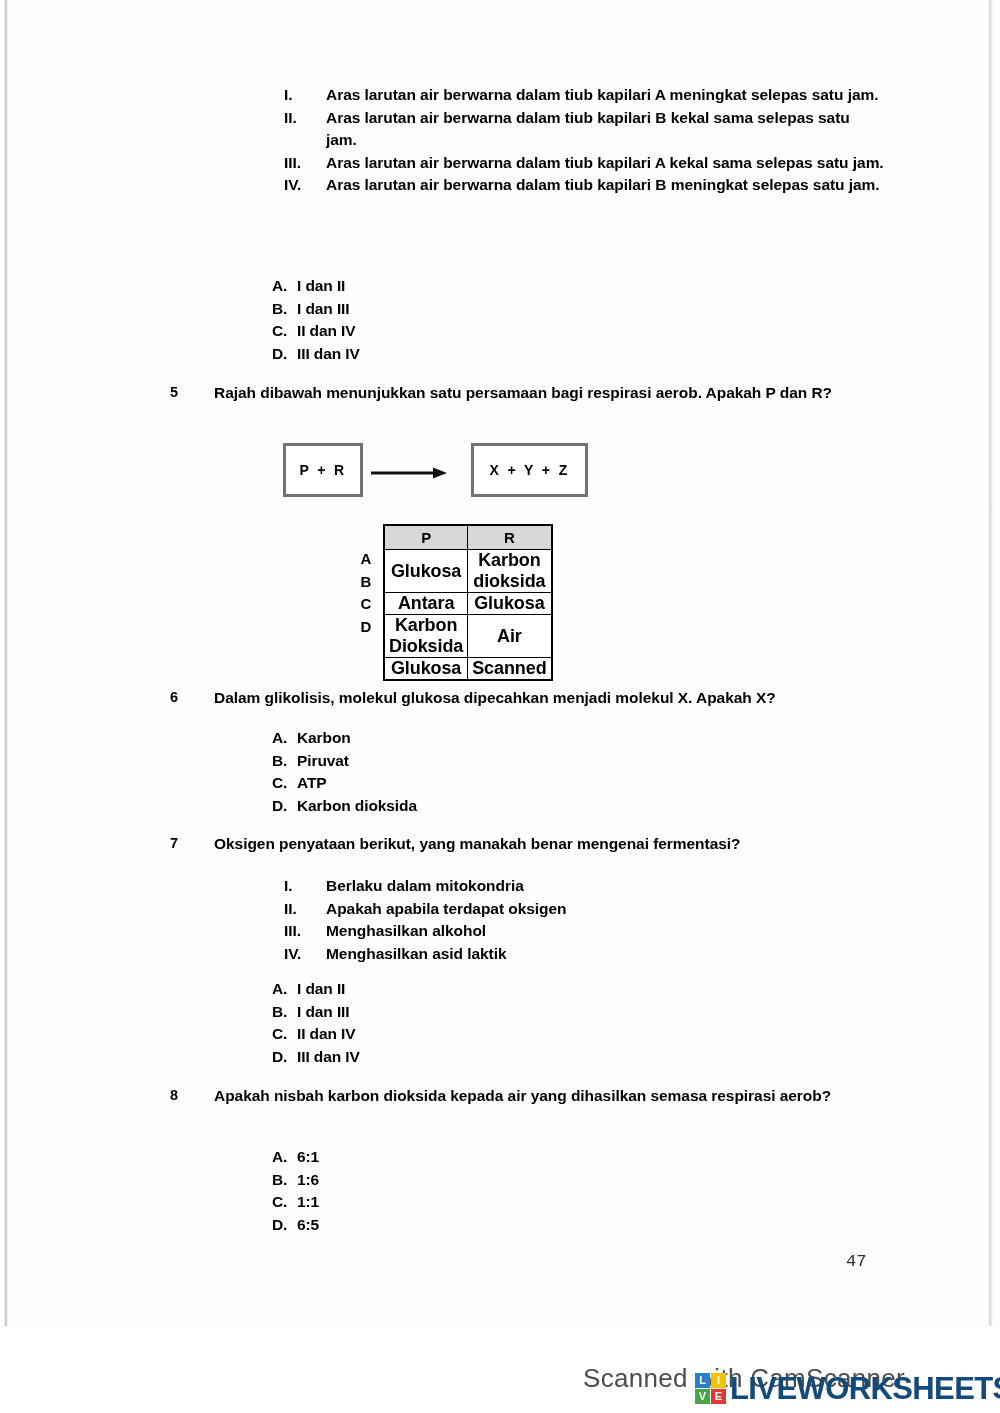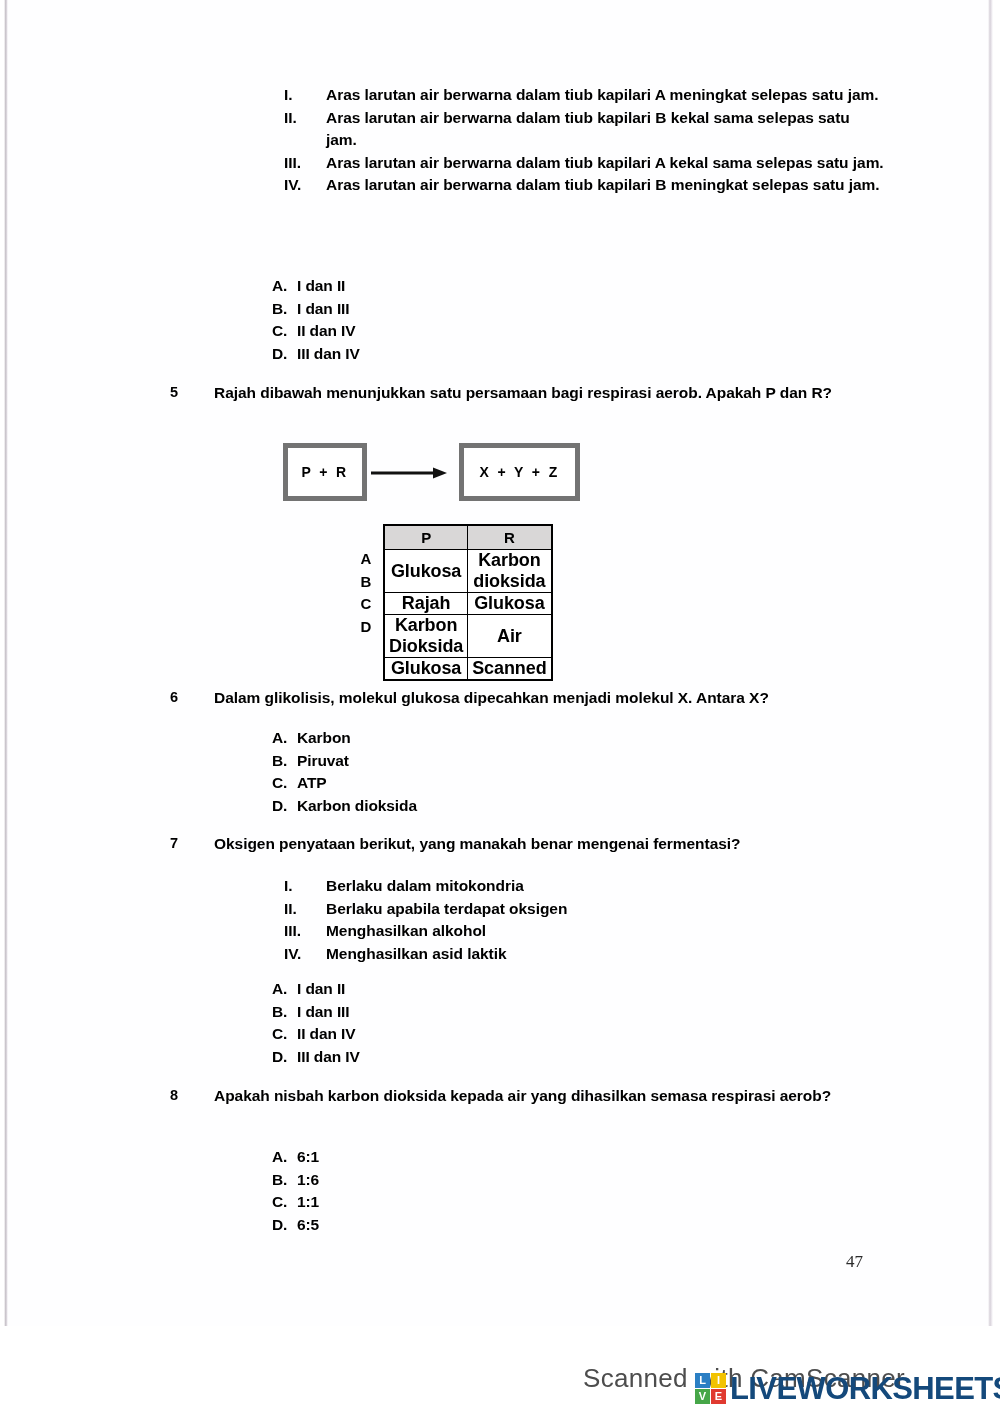--- a/index.html
+++ b/index.html
@@ -124,32 +124,32 @@
     position: absolute;
     left: 283px;
     top: 443px;
     width: 300px;
     height: 52px;
   }
   .eq-box {
     position: absolute;
     top: 0;
     height: 48px;
-    border: 5px solid #737373;
+    border: 3px solid #737373;
     background: #ffffff;
     display: flex;
     align-items: center;
     justify-content: center;
     font-size: 14px;
     font-weight: bold;
     letter-spacing: 2.4px;
     font-family: "Liberation Sans", sans-serif;
   }
   .eq-box.left  { left: 0px;   width: 74px; }
-  .eq-box.right { left: 176px; width: 111px; }
+  .eq-box.right { left: 188px; width: 111px; }
   .eq-arrow {
     position: absolute;
     left: 88px;
     top: 22px;
     width: 76px;
     height: 12px;
   }
 
   
   .table-wrap {
@@ -194,21 +194,21 @@
     height: 23px;
     font-size: 15px;
   }
 
   
   .page-number {
     position: absolute;
     left: 846px;
     top: 1252px;
     font-size: 17px;
-    font-family: Liberation Serif, serif;
+    font-family: Liberation Mono, monospace;
     color: #2b2b2b;
   }
 
   
   .camscanner {
     position: absolute;
     left: 583px;
     top: 1363px;
     font-size: 26px;
     font-family: "Liberation Sans", sans-serif;
@@ -331,38 +331,38 @@
             <th>P</th>
             <th>R</th>
           </tr>
         </thead>
         <tbody>
           <tr>
             <td>Glukosa</td>
             <td>Karbon dioksida</td>
           </tr>
           <tr>
-            <td>Rajah</td>
+            <td>Antara</td>
             <td>Glukosa</td>
           </tr>
           <tr>
             <td>Karbon Dioksida</td>
             <td>Air</td>
           </tr>
           <tr>
             <td>Glukosa</td>
             <td>Scanned</td>
           </tr>
         </tbody>
       </table>
     </div>
 
     <div class="qrow" style="left:170px; top:687px; width:700px;">
       <span class="qnum">6</span>
-      <span class="qtext">Dalam glikolisis, molekul glukosa dipecahkan menjadi molekul X. Antara X?</span>
+      <span class="qtext">Dalam glikolisis, molekul glukosa dipecahkan menjadi molekul X. Apakah X?</span>
     </div>
 
     <ul class="opt-list" style="left:272px; top:727px;">
       <li class="opt-item">
         <span class="opt-mark">A.</span>
         <span>Karbon</span>
       </li>
       <li class="opt-item">
         <span class="opt-mark">B.</span>
         <span>Piruvat</span>
@@ -382,21 +382,21 @@
       <span class="qtext">Oksigen penyataan berikut, yang manakah benar mengenai fermentasi?</span>
     </div>
 
     <ul class="roman-list" style="left:284px; top:875px; width:600px;">
       <li class="roman-item">
         <span class="roman-mark">I.</span>
         <span class="roman-body">Berlaku dalam mitokondria</span>
       </li>
       <li class="roman-item">
         <span class="roman-mark">II.</span>
-        <span class="roman-body">Berlaku apabila terdapat oksigen</span>
+        <span class="roman-body">Apakah apabila terdapat oksigen</span>
       </li>
       <li class="roman-item">
         <span class="roman-mark">III.</span>
         <span class="roman-body">Menghasilkan alkohol</span>
       </li>
       <li class="roman-item">
         <span class="roman-mark">IV.</span>
         <span class="roman-body">Menghasilkan asid laktik</span>
       </li>
     </ul>

